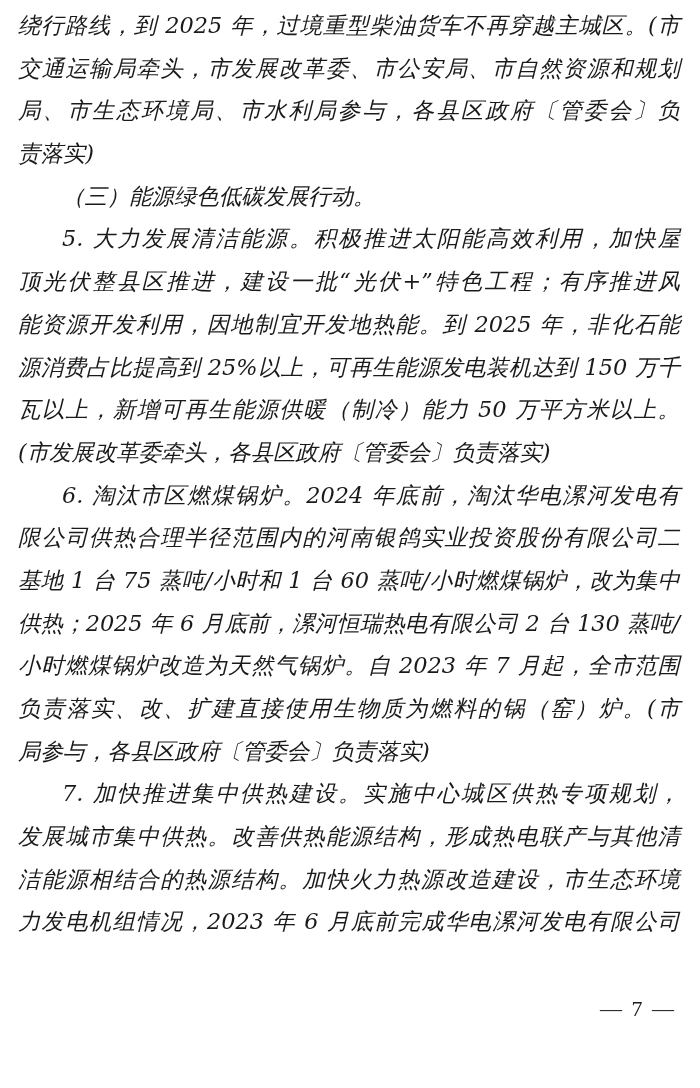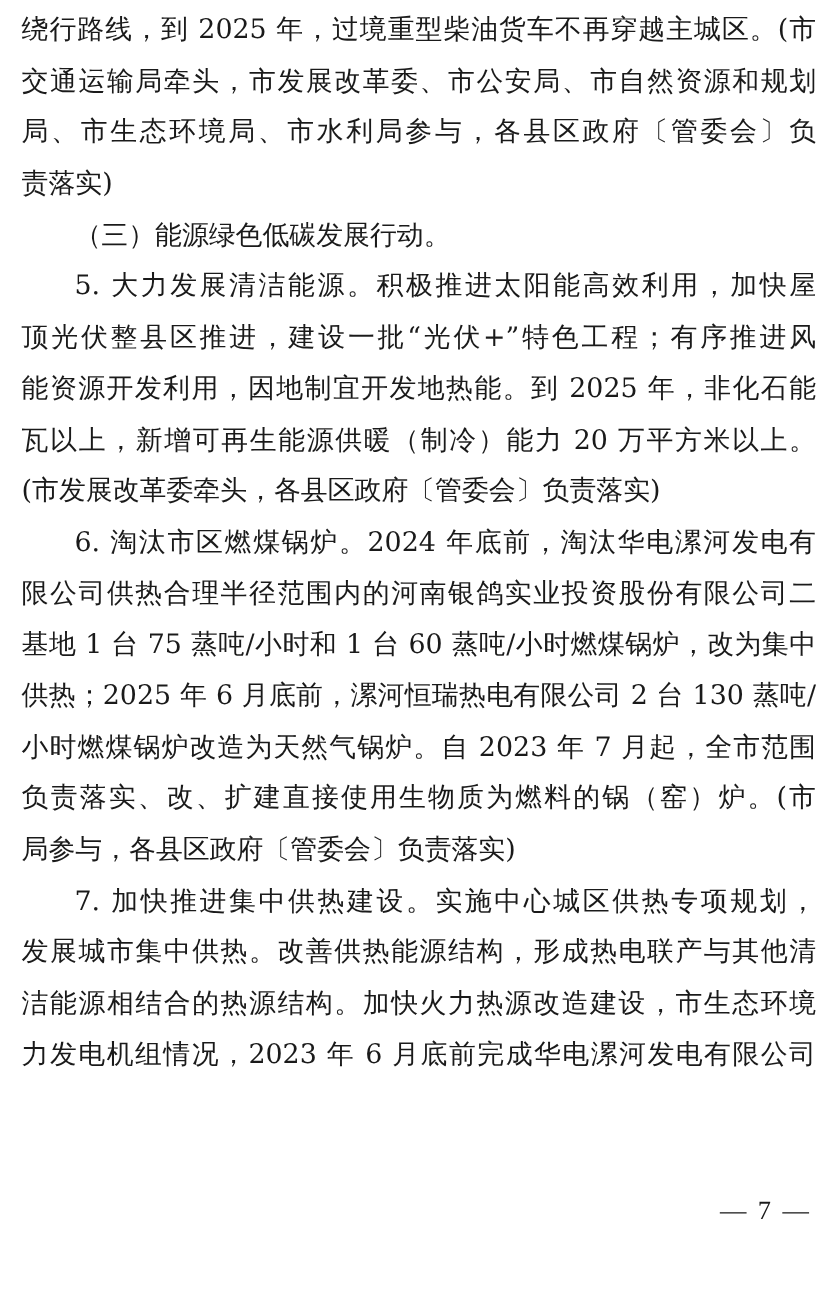--- a/index.html
+++ b/index.html
@@ -13,20 +13,21 @@
     position: relative;
     overflow: hidden;
     font-family: "DejaVu Serif", "Liberation Serif", serif;
     color: #1a1a1a;
   }
   .page {
     position: absolute;
     left: 18px;
     top: 4px;
     width: 662px;
+    font-style: italic;
   }
   .line {
     height: 42.7px;
     line-height: 42.7px;
     font-size: 22.4px;
     white-space: nowrap;
     text-align: justify;
     text-align-last: justify;
     letter-spacing: 0;
   }
@@ -52,21 +53,22 @@
 
 <div class="page">
   <div class="line">绕行路线，到 2025 年，过境重型柴油货车不再穿越主城区。(市</div>
   <div class="line">交通运输局牵头，市发展改革委、市公安局、市自然资源和规划</div>
   <div class="line">局、市生态环境局、市水利局参与，各县区政府〔管委会〕负</div>
   <div class="line last">责落实)</div>
   <div class="line indent last">（三）能源绿色低碳发展行动。</div>
   <div class="line indent">5. 大力发展清洁能源。积极推进太阳能高效利用，加快屋</div>
   <div class="line">顶光伏整县区推进，建设一批“光伏+”特色工程；有序推进风</div>
   <div class="line">能资源开发利用，因地制宜开发地热能。到 2025 年，非化石能</div>
-  <div class="line">瓦以上，新增可再生能源供暖（制冷）能力 20 万平方米以上。</div>
+  <div class="line">源消费占比提高到 25%以上，可再生能源发电装机达到 150 万千</div>
+  <div class="line">瓦以上，新增可再生能源供暖（制冷）能力 50 万平方米以上。</div>
   <div class="line last">(市发展改革委牵头，各县区政府〔管委会〕负责落实)</div>
   <div class="line indent">6. 淘汰市区燃煤锅炉。2024 年底前，淘汰华电漯河发电有</div>
   <div class="line">限公司供热合理半径范围内的河南银鸽实业投资股份有限公司二</div>
   <div class="line">基地 1 台 75 蒸吨/小时和 1 台 60 蒸吨/小时燃煤锅炉，改为集中</div>
   <div class="line">供热；2025 年 6 月底前，漯河恒瑞热电有限公司 2 台 130 蒸吨/</div>
   <div class="line">小时燃煤锅炉改造为天然气锅炉。自 2023 年 7 月起，全市范围</div>
   <div class="line">负责落实、改、扩建直接使用生物质为燃料的锅（窑）炉。(市</div>
   <div class="line last">局参与，各县区政府〔管委会〕负责落实)</div>
   <div class="line indent">7. 加快推进集中供热建设。实施中心城区供热专项规划，</div>
   <div class="line">发展城市集中供热。改善供热能源结构，形成热电联产与其他清</div>

